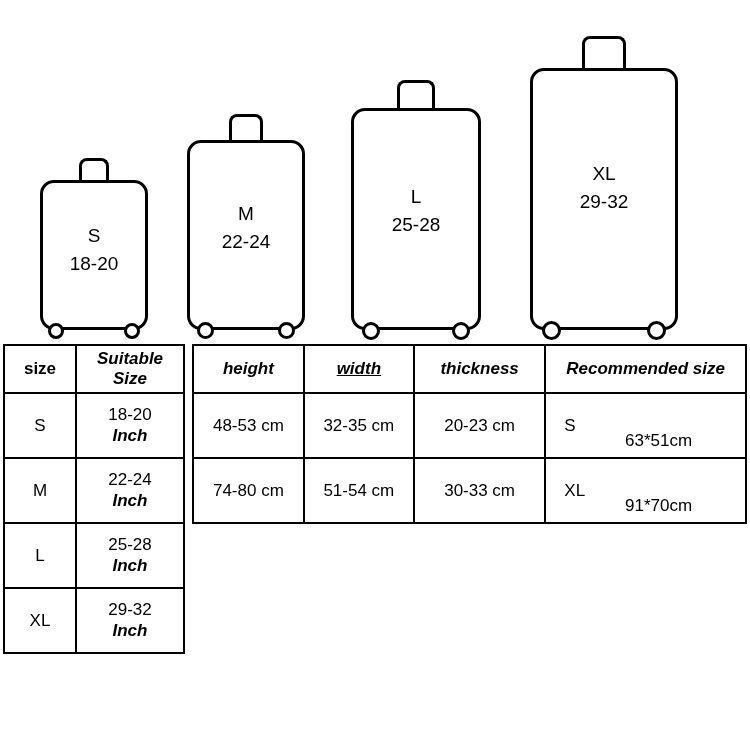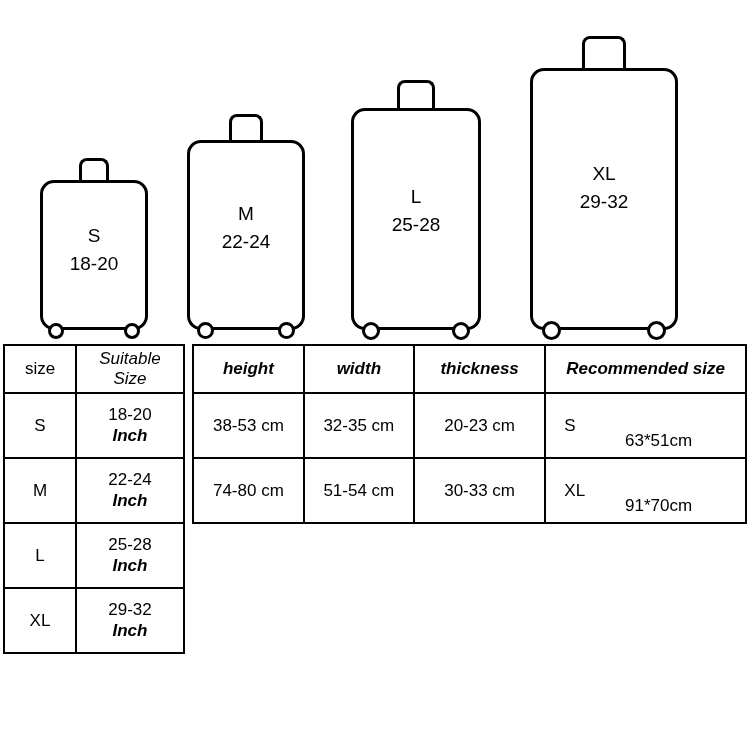--- a/index.html
+++ b/index.html
@@ -83,21 +83,21 @@
   }
   
   #left-table {
     position: absolute;
     left: 3px;
     top: 0;
     width: 182px;
   }
   #left-table th {
     height: 48px;
-    font-weight: normal;
+    font-weight: bold;
     font-size: 17px;
   }
   #left-table td {
     height: 65px;
     font-size: 17px;
   }
   #left-table .col-size { width: 72px; }
   #left-table .col-suit { width: 108px; }
   #left-table .suit-val { display: block; font-size: 17px; }
   #left-table .suit-unit { display: block; font-size: 17px; font-weight: bold; font-style: italic; margin-top: 1px; }
@@ -115,21 +115,21 @@
     font-weight: bold;
     font-style: italic;
     font-size: 17px;
     margin-left: 48px;
   }
   #right-table td {
     height: 65px;
     font-size: 17px;
   }
   #right-table .c-height { width: 116px; }
-  #right-table .c-width { width: 116px; }
+  #right-table .c-width { width: 116px; text-decoration: underline; }
   #right-table .c-thick { width: 136px; }
   #right-table .c-rec { width: 207px; }
   .rec-cell {
     display: flex;
     align-items: center;
     justify-content: space-around;
     padding: 0 18px;
   }
   .rec-sz { min-width: 26px; text-align: left; }
   .rec-dim { flex: 1; text-align: center; margin-top: 31px; }
@@ -235,21 +235,21 @@
       <thead>
         <tr>
           <th class="c-height">height</th>
           <th class="c-width">width</th>
           <th class="c-thick">thickness</th>
           <th class="c-rec">Recommended size</th>
         </tr>
       </thead>
       <tbody>
         <tr>
-          <td>38-53 cm</td>
+          <td>48-53 cm</td>
           <td>32-35 cm</td>
           <td>20-23 cm</td>
           <td>
             <div class="rec-cell">
               <span class="rec-sz">S</span>
               <span class="rec-dim">63*51cm</span>
             </div>
           </td>
         </tr>
         <tr>

